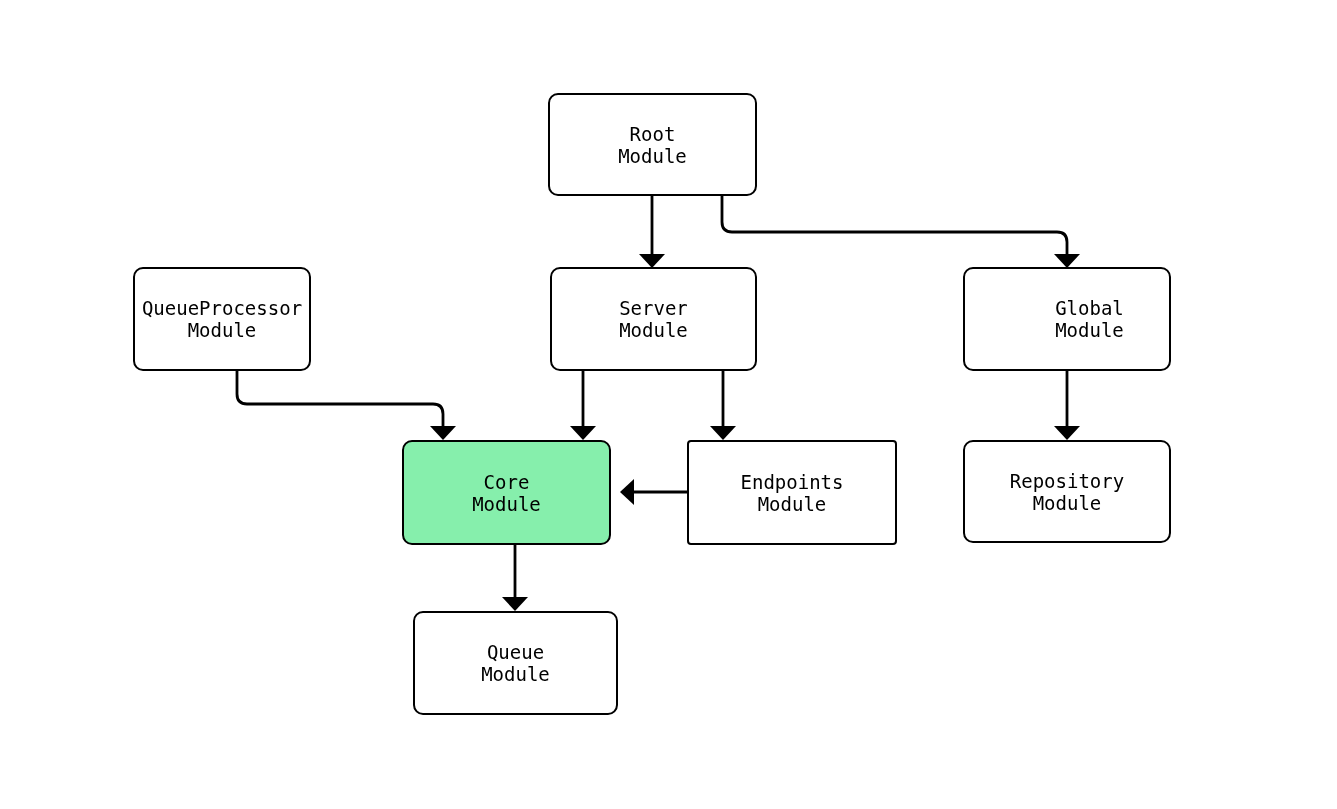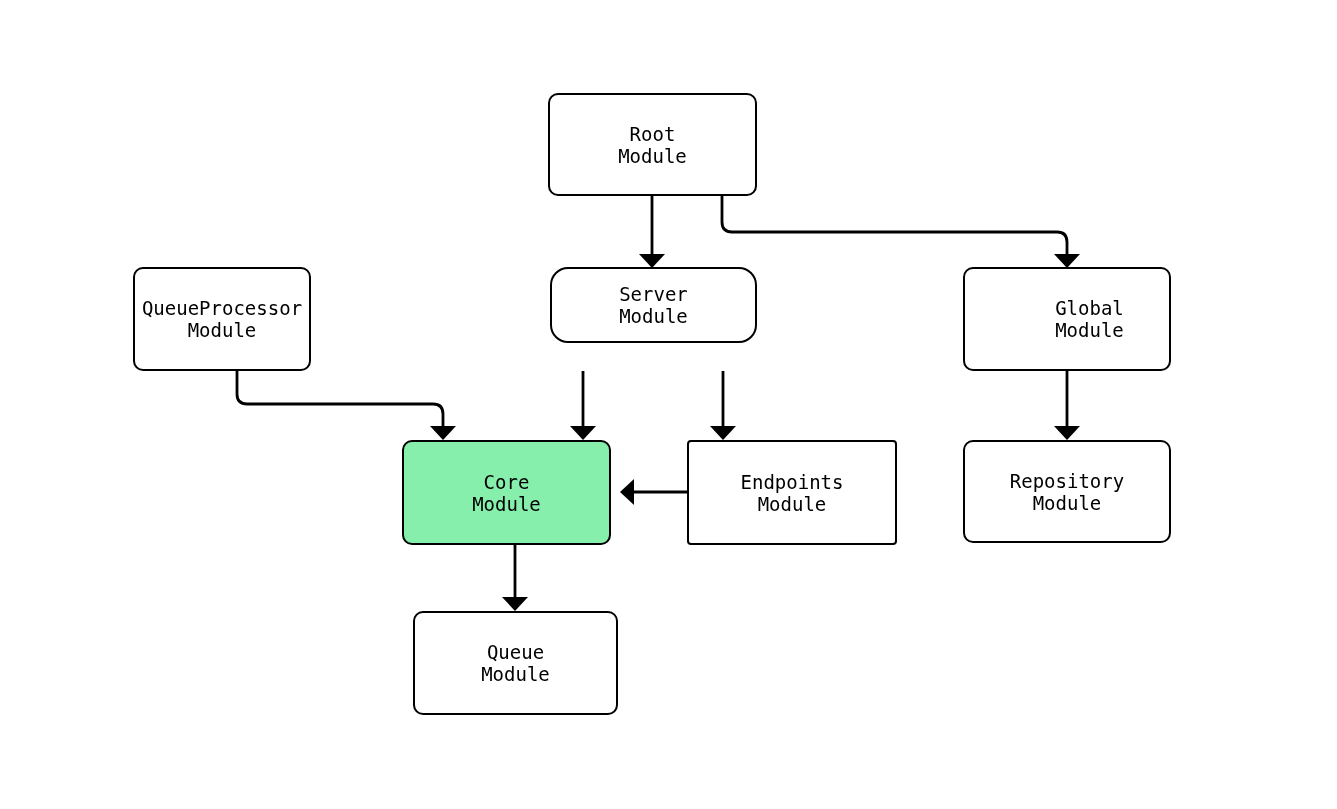--- a/index.html
+++ b/index.html
@@ -75,21 +75,21 @@
       <g>
         <path d="M 515 545 L 515 600.5" fill="none" stroke="#000000" stroke-width="2.8" stroke-linecap="butt"></path>
         <polygon points="515,611 502,597 528,597" fill="#000000"></polygon>
       </g>
     </svg>
   <div id="nodes-layer">
       <div class="node" style="left: 548px; top: 93px; width: 209px; height: 103px; background: rgb(255, 255, 255); border-color: rgb(0, 0, 0); border-width: 2.8px; border-radius: 10px; color: rgb(0, 0, 0);">Root
 Module</div>
       <div class="node" style="left: 133px; top: 267px; width: 178px; height: 104px; background: rgb(255, 255, 255); border-color: rgb(0, 0, 0); border-width: 2.8px; border-radius: 10px; color: rgb(0, 0, 0);">QueueProcessor
 Module</div>
-      <div class="node" style="left: 550px; top: 267px; width: 207px; height: 76px; background: rgb(255, 255, 255); border-color: rgb(0, 0, 0); border-width: 2.8px; border-radius: 18px; color: rgb(0, 0, 0);">Server
+      <div class="node" style="left: 550px; top: 267px; width: 207px; height: 104px; background: rgb(255, 255, 255); border-color: rgb(0, 0, 0); border-width: 2.8px; border-radius: 10px; color: rgb(0, 0, 0);">Server
 Module</div>
       <div class="node" style="left: 963px; top: 267px; width: 208px; height: 104px; background: rgb(255, 255, 255); border-color: rgb(0, 0, 0); border-width: 2.8px; border-radius: 10px; color: rgb(0, 0, 0); padding-left: 45px;">Global
 Module</div>
       <div class="node" style="left: 402px; top: 440px; width: 209px; height: 105px; background: #86efac; border-color: rgb(0, 0, 0); border-width: 2.8px; border-radius: 10px; color: rgb(0, 0, 0);">Core
 Module</div>
       <div class="node" style="left: 687px; top: 440px; width: 210px; height: 105px; background: rgb(255, 255, 255); border-color: rgb(0, 0, 0); border-width: 2.8px; border-radius: 4px; color: rgb(0, 0, 0);">Endpoints
 Module</div>
       <div class="node" style="left: 963px; top: 440px; width: 208px; height: 103px; background: rgb(255, 255, 255); border-color: rgb(0, 0, 0); border-width: 2.8px; border-radius: 10px; color: rgb(0, 0, 0);">Repository
 Module</div>
       <div class="node" style="left: 413px; top: 611px; width: 205px; height: 104px; background: rgb(255, 255, 255); border-color: rgb(0, 0, 0); border-width: 2.8px; border-radius: 10px; color: rgb(0, 0, 0);">Queue

